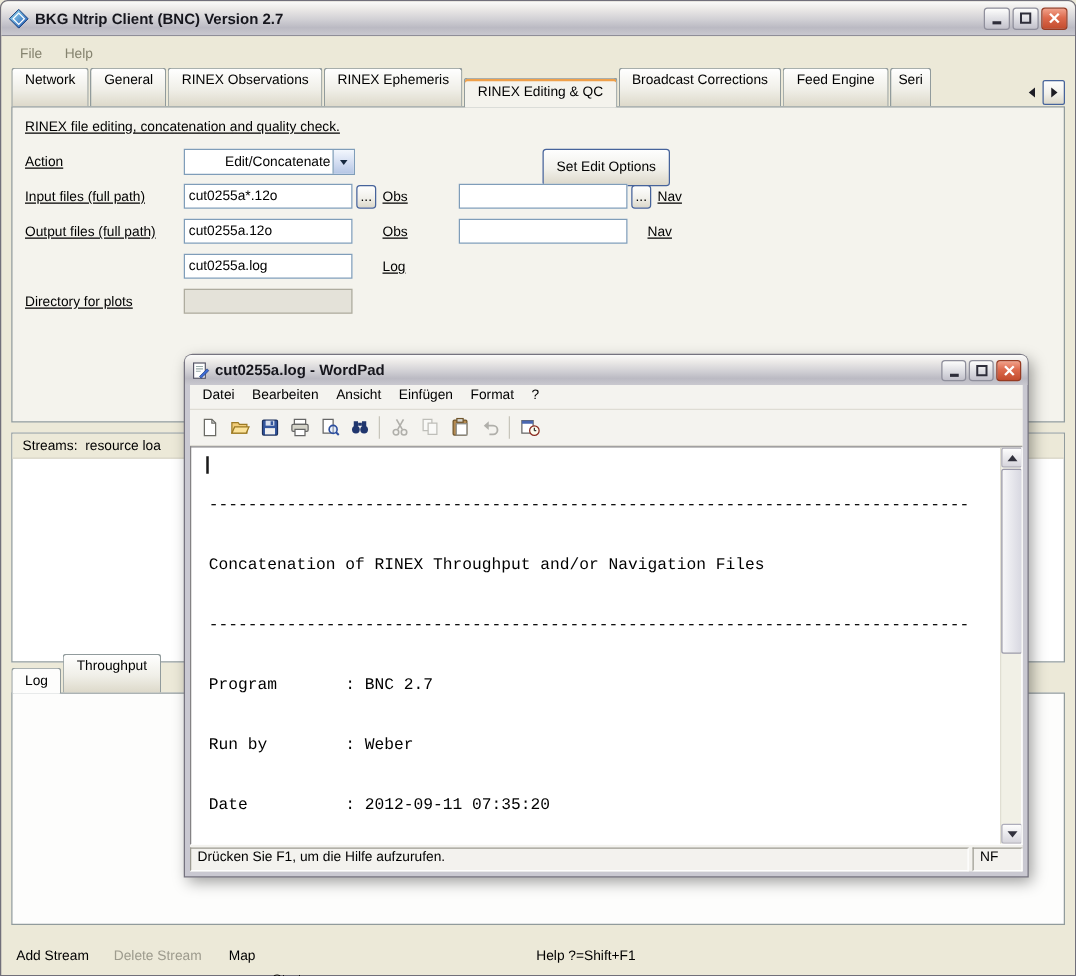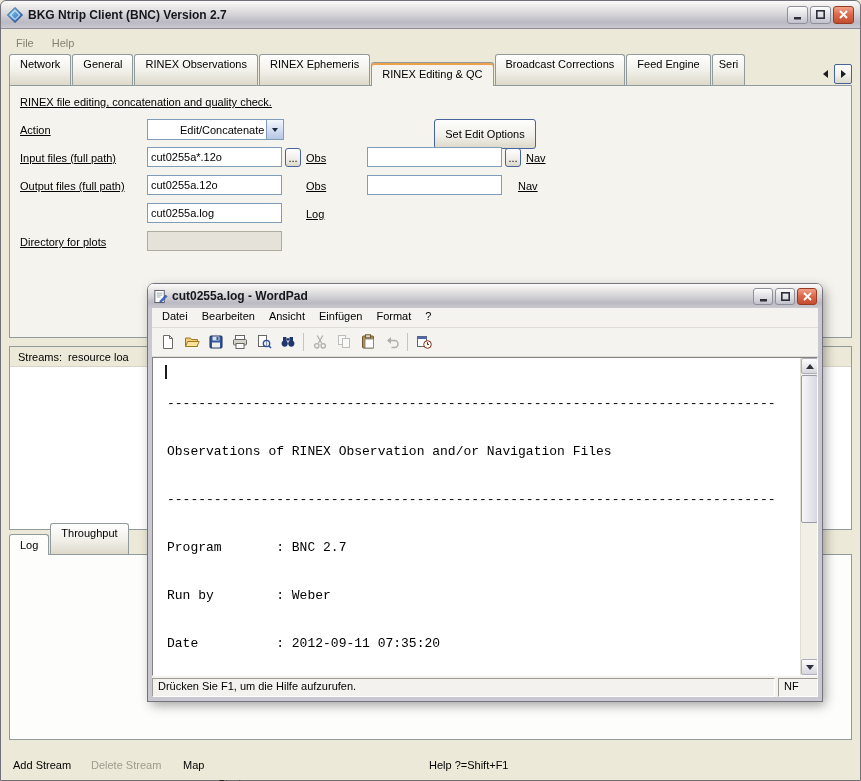--- a/index.html
+++ b/index.html
@@ -365,21 +365,21 @@
           <line x1="11.5" y1="10.5" x2="11.5" y2="8.2" stroke="#333"></line>
           <line x1="11.5" y1="10.5" x2="13" y2="10.5" stroke="#333"></line>
         </svg>
       </button>
     </div>
 
     <div class="wp-doc">
       <span class="caret"></span>
       <div class="wp-doc-text">
         <div class="docline">------------------------------------------------------------------------------</div>
-        <div class="docline">Observations of RINEX Observation and/or Navigation Files</div>
+        <div class="docline">Concatenation of RINEX Throughput and/or Navigation Files</div>
         <div class="docline">------------------------------------------------------------------------------</div>
         <div class="docline">Program       : BNC 2.7</div>
         <div class="docline">Run by        : Weber</div>
         <div class="docline">Date          : 2012-09-11 07:35:20</div>
         
         
         
         
         
         

